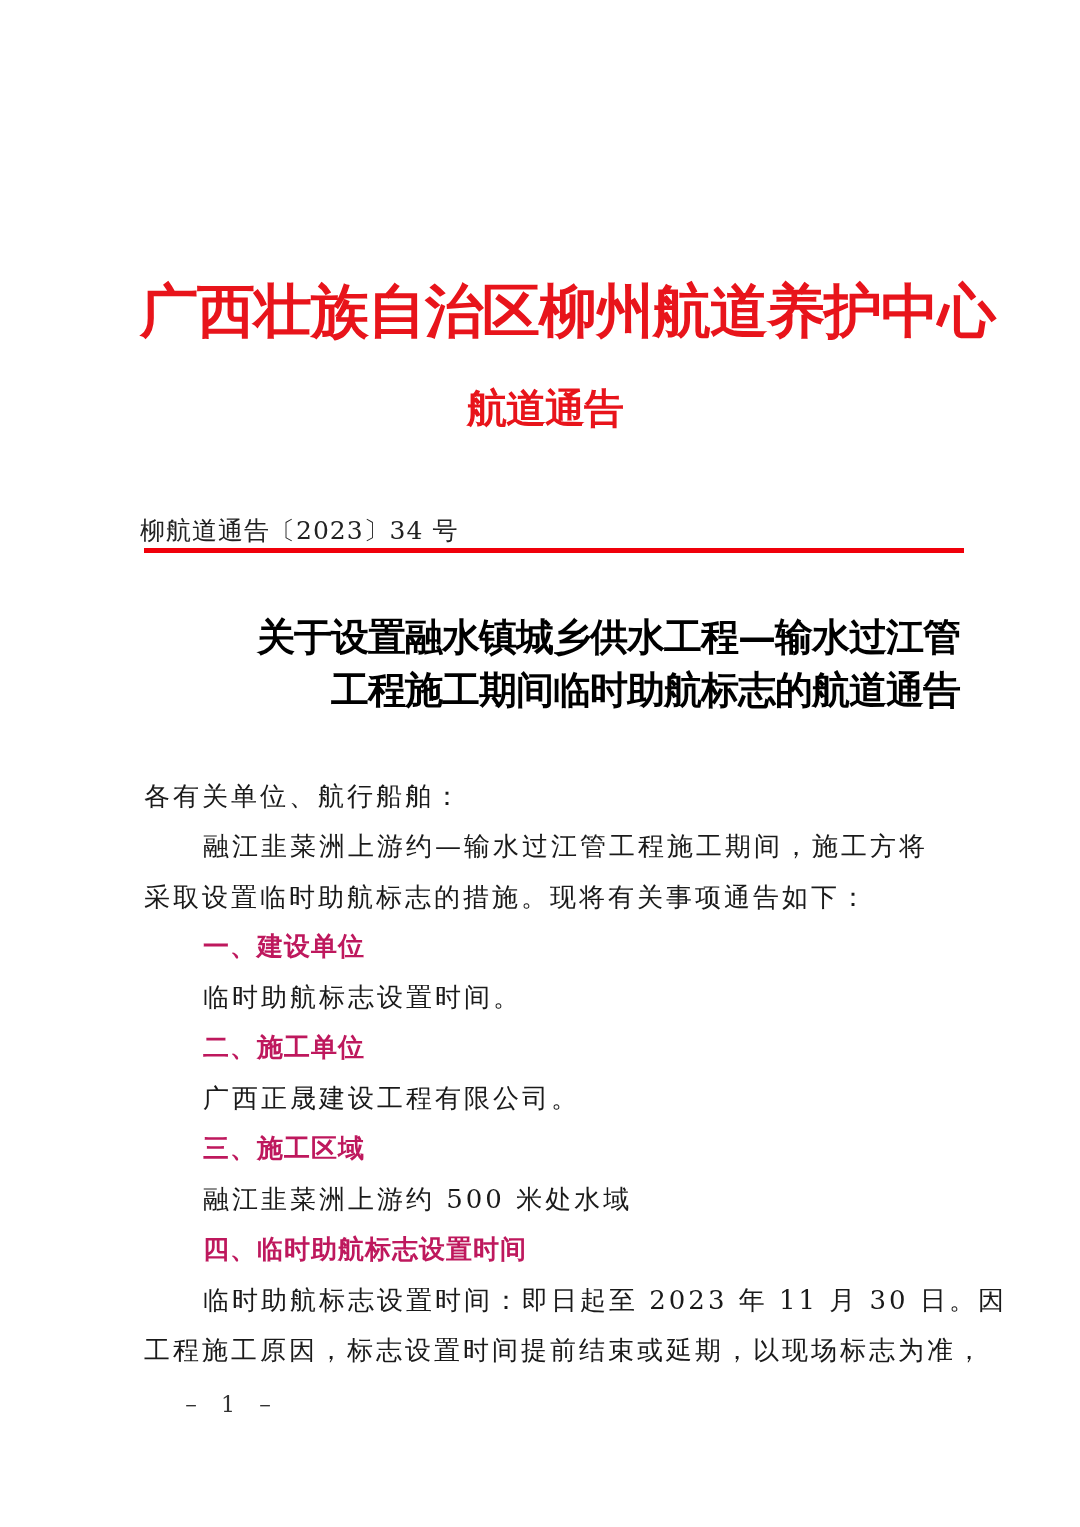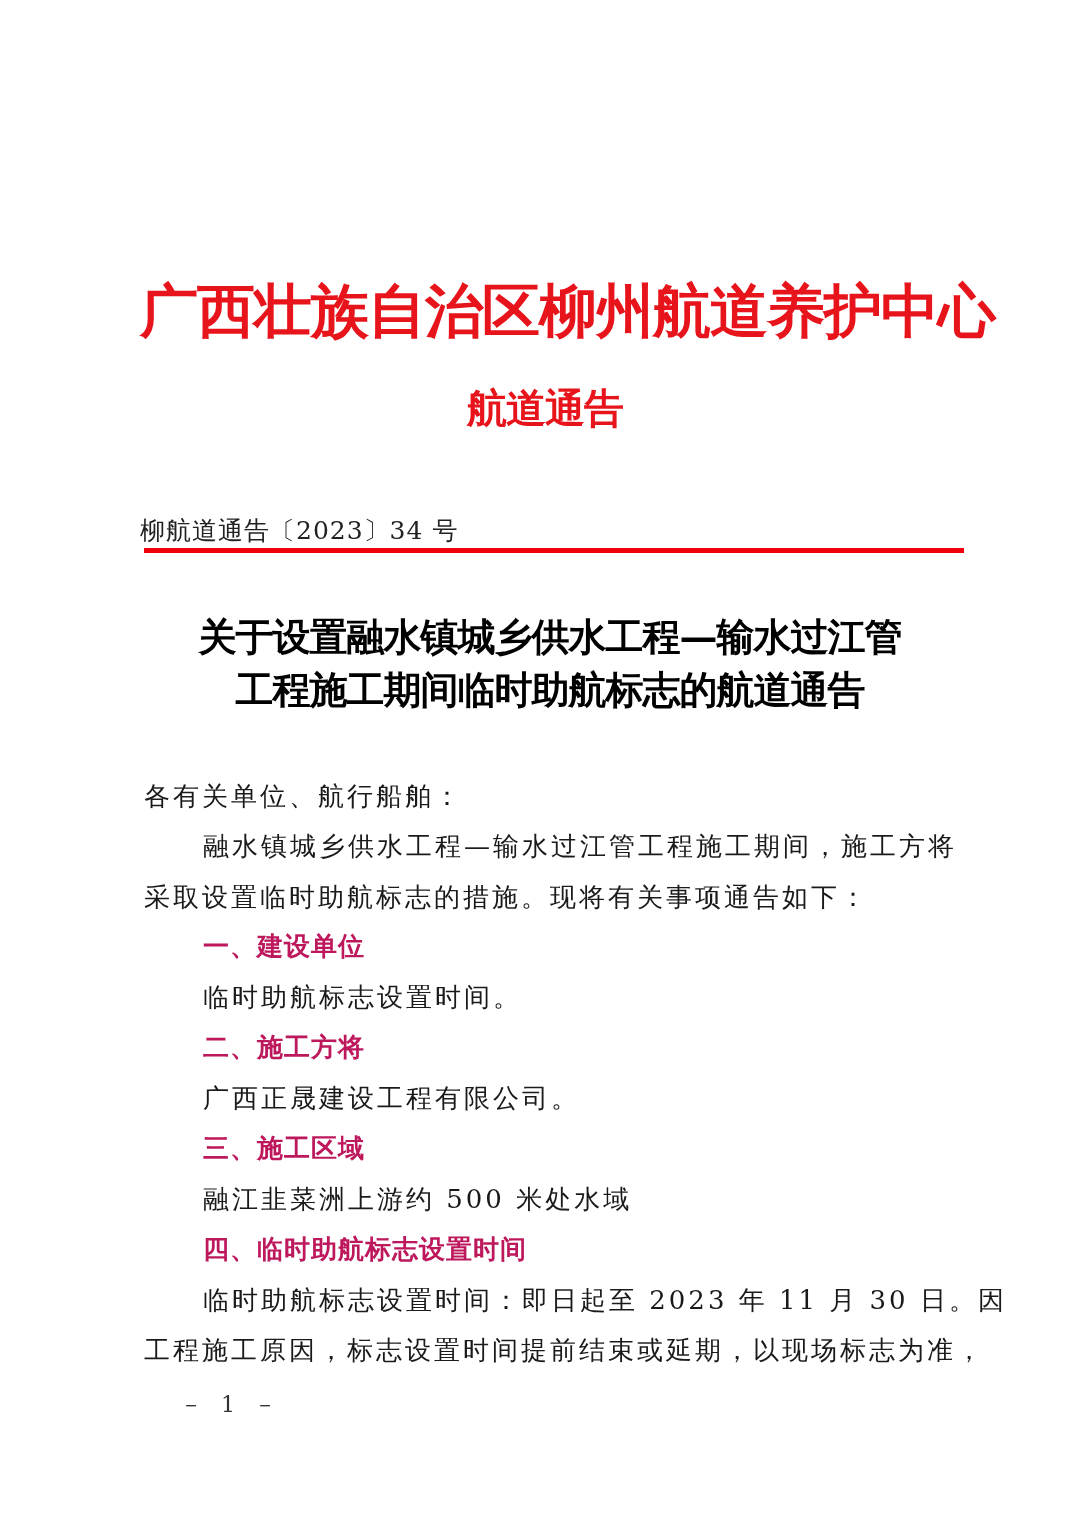--- a/index.html
+++ b/index.html
@@ -53,21 +53,21 @@
       left: 144px;
       top: 548px;
       width: 820px;
       height: 5px;
       background: #f0000a;
     }
     .doc-title {
       position: absolute;
       left: 140px;
       width: 820px;
-      text-align: center;
+      text-align: right;
       font-family: "DejaVu Serif", "Liberation Serif", serif;
       font-weight: bold;
       font-size: 38px;
       letter-spacing: -1px;
       color: #000;
       line-height: 1;
       white-space: nowrap;
     }
     .doc-title.l1 { top: 618px; }
     .doc-title.l2 { top: 671px; }
@@ -115,27 +115,27 @@
 
   <div class="doc-number">柳航道通告〔2023〕34 号</div>
 
   <div class="red-rule"></div>
 
   <div class="doc-title l1">关于设置融水镇城乡供水工程—输水过江管</div>
   <div class="doc-title l2">工程施工期间临时助航标志的航道通告</div>
 
   <div class="body-line" style="top:783px;">各有关单位、航行船舶：</div>
 
-  <div class="body-line indent" style="top:833px;">融水镇城乡供水工程—输水过江管工程施工期间，施工方将</div>
+  <div class="body-line indent" style="top:833px;">融江韭菜洲上游约—输水过江管工程施工期间，施工方将</div>
   <div class="body-line" style="top:884px;">采取设置临时助航标志的措施。现将有关事项通告如下：</div>
 
   <div class="heading-line" style="top:933px;">一、建设单位</div>
   <div class="body-line indent" style="top:984px;">临时助航标志设置时间。</div>
 
-  <div class="heading-line" style="top:1034px;">二、施工方将</div>
+  <div class="heading-line" style="top:1034px;">二、施工单位</div>
   <div class="body-line indent" style="top:1085px;">广西正晟建设工程有限公司。</div>
 
   <div class="heading-line" style="top:1135px;">三、施工区域</div>
   <div class="body-line indent" style="top:1186px;">融江韭菜洲上游约 500 米处水域</div>
 
   <div class="heading-line" style="top:1236px;">四、临时助航标志设置时间</div>
   <div class="body-line indent" style="top:1287px;">临时助航标志设置时间：即日起至 2023 年 11 月 30 日。因</div>
   <div class="body-line" style="top:1337px;">工程施工原因，标志设置时间提前结束或延期，以现场标志为准，</div>
 
   <div class="page-num">－ 1 －</div>

